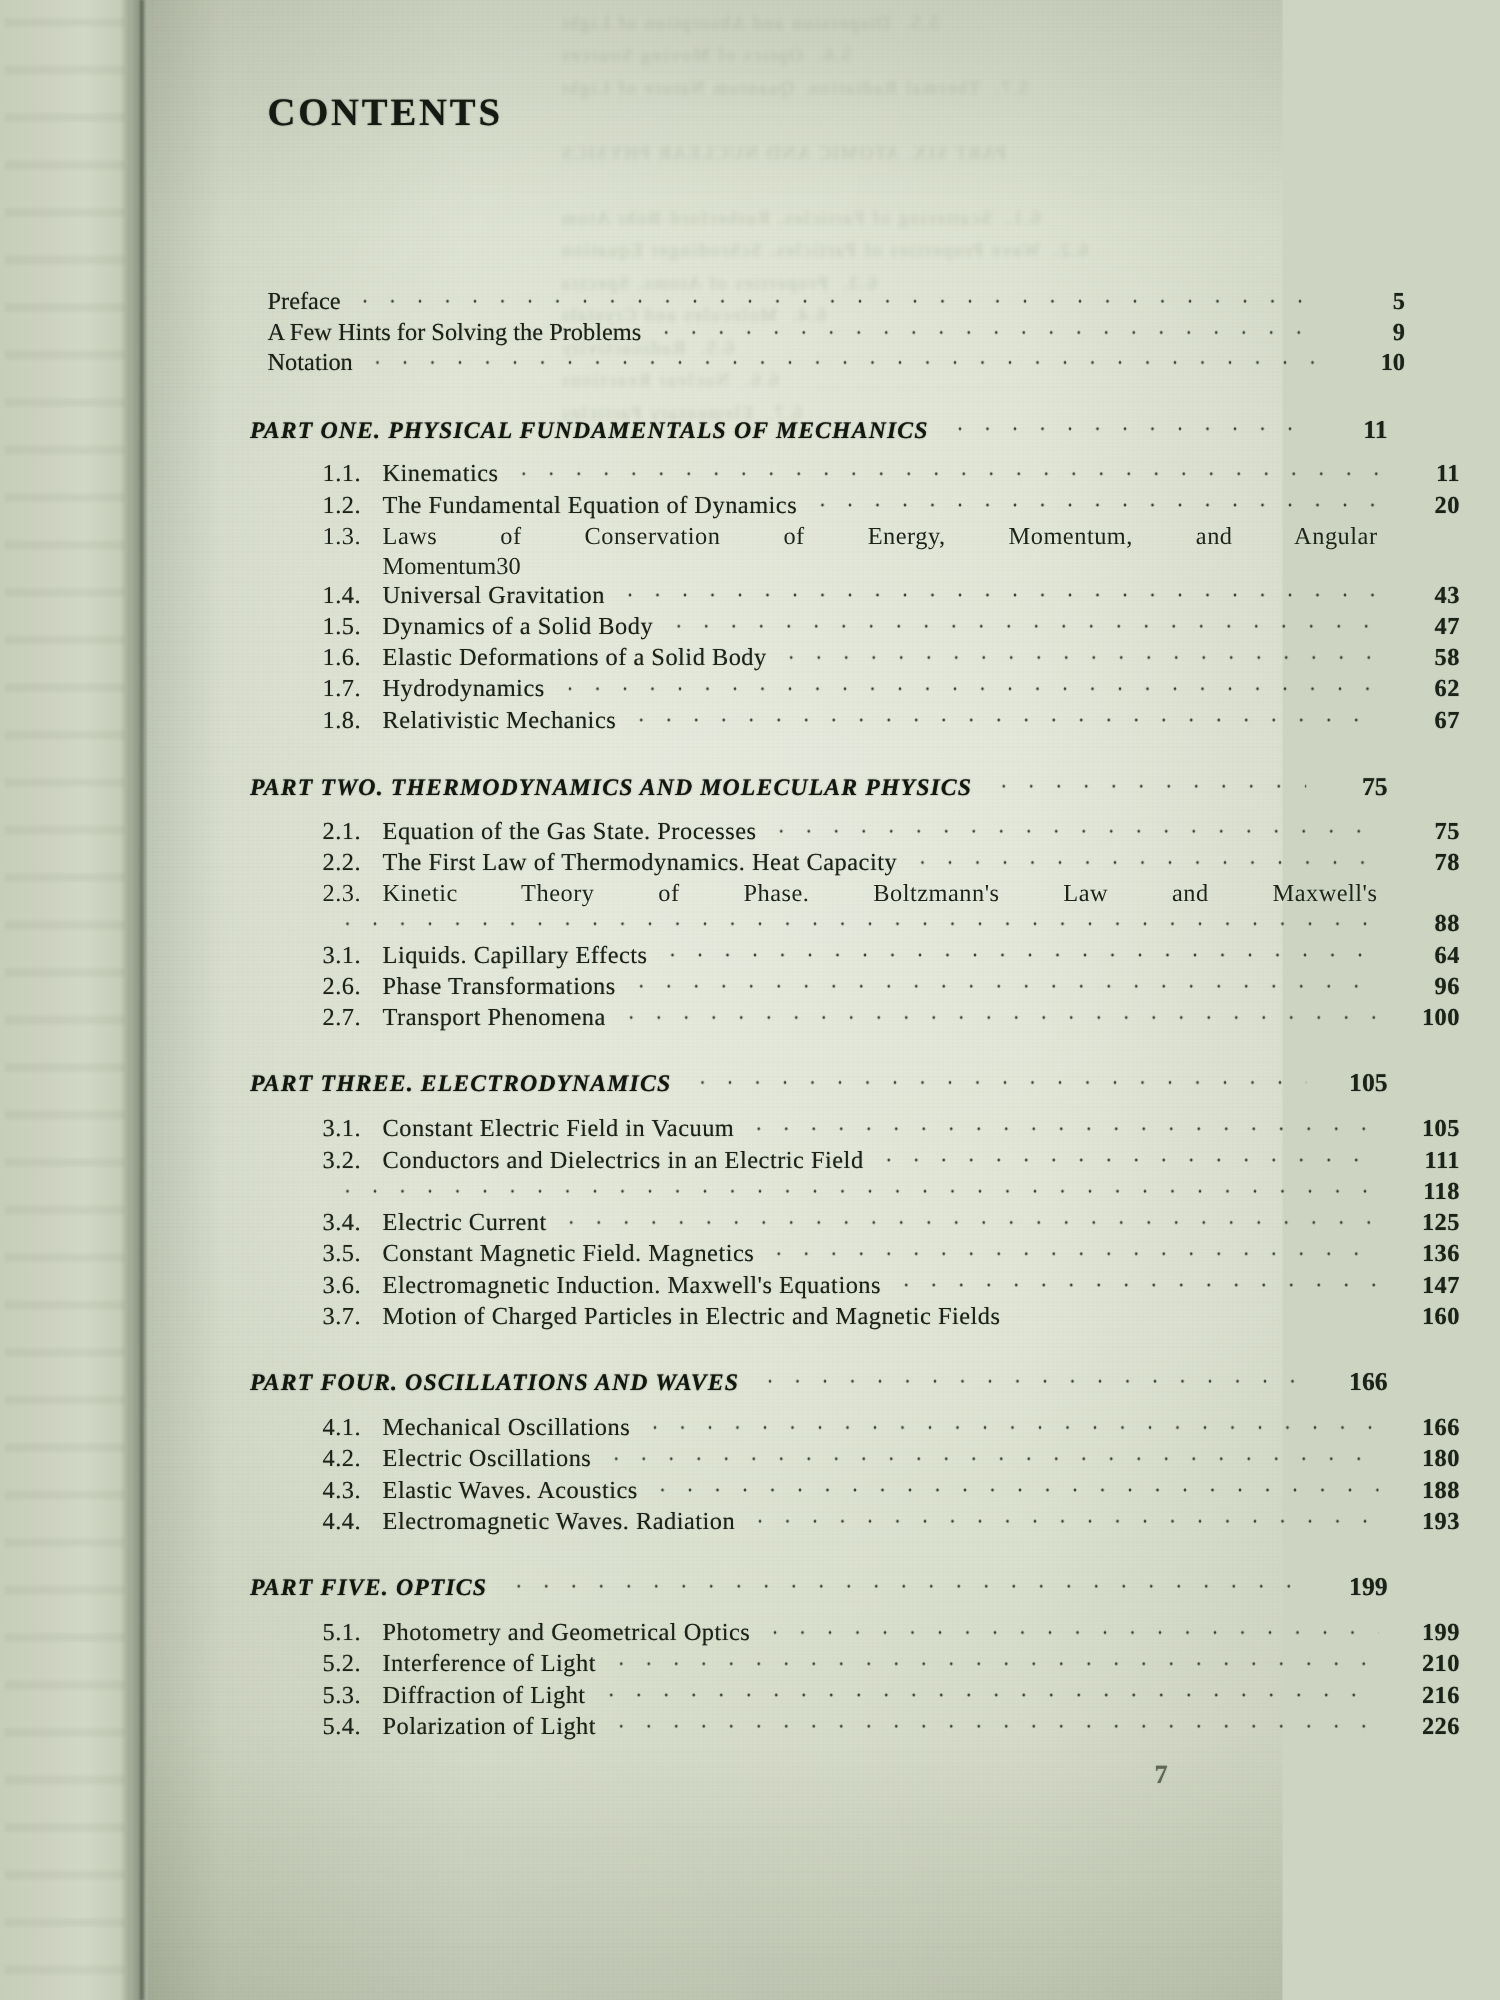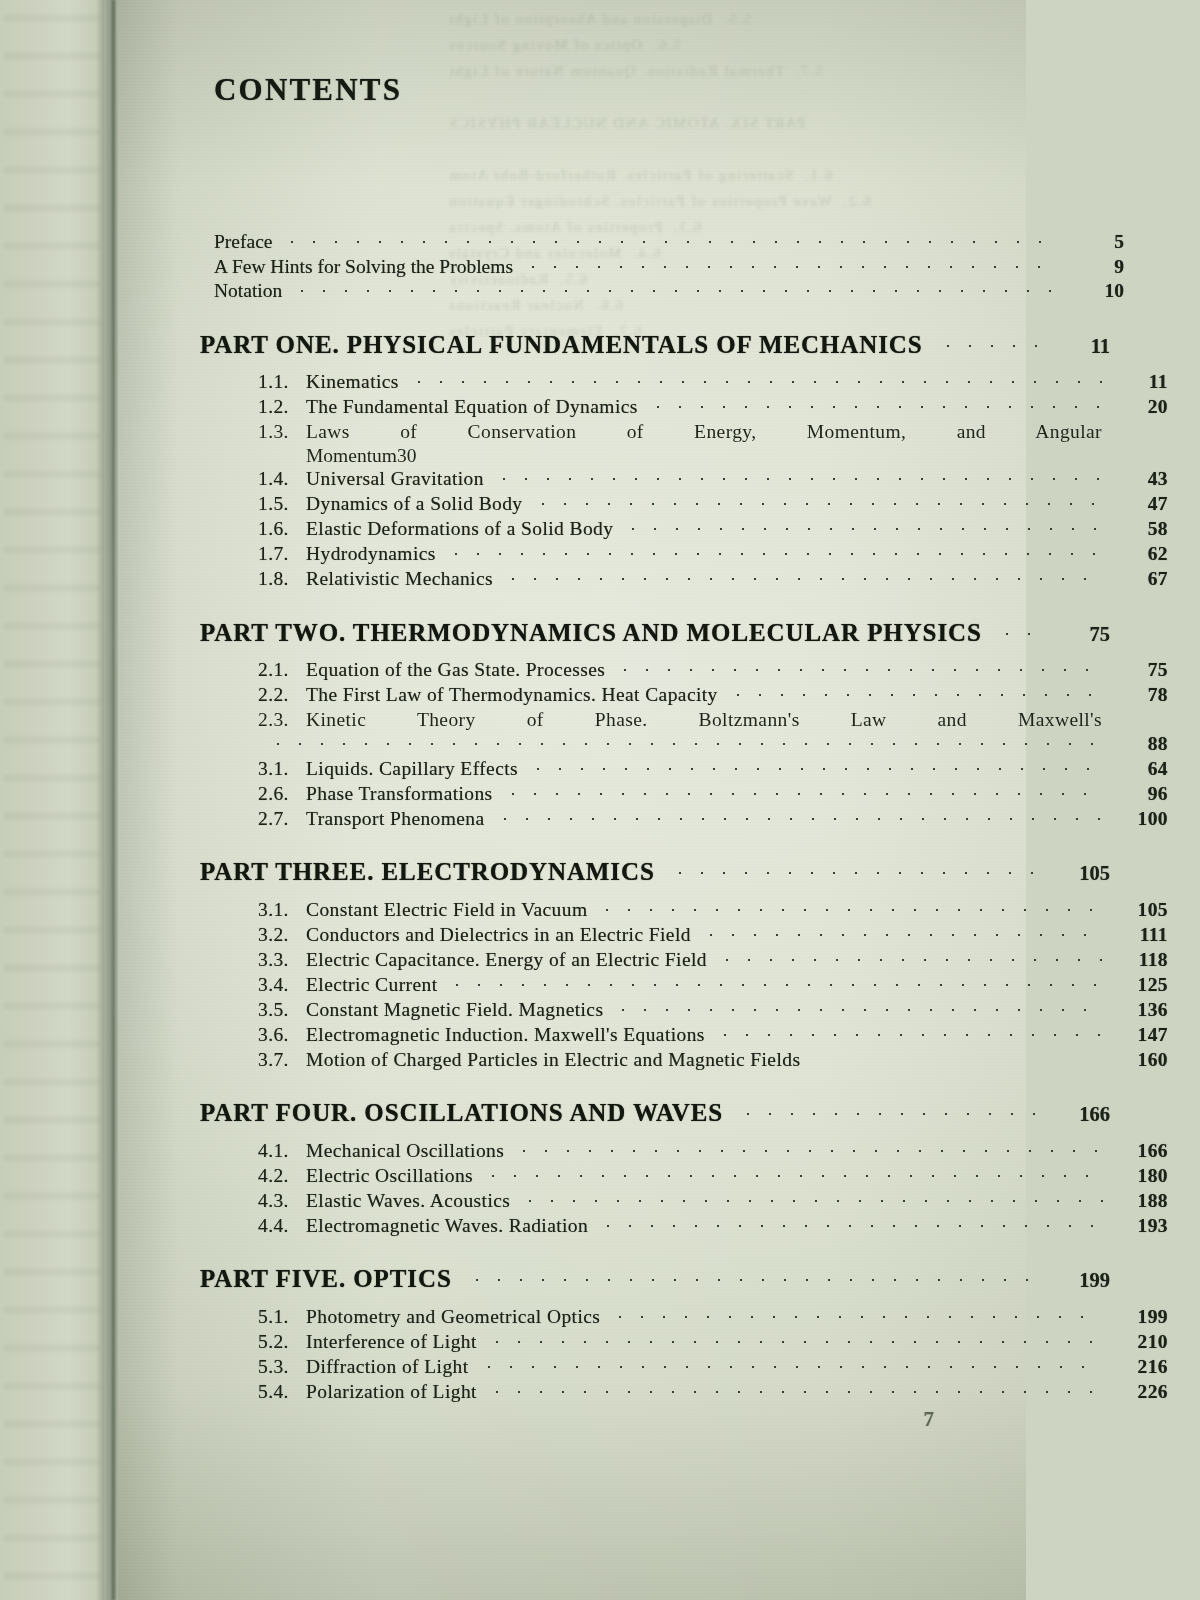--- a/index.html
+++ b/index.html
@@ -173,24 +173,25 @@
   .front .row { margin-bottom: 1px; }
 
   
   .part {
     margin-top: 30px;
     margin-bottom: 12px;
     margin-left: 0px;
   }
   .part .label {
     font-weight: 700;
-    font-size: 25px;
+    font-size: 19px;
     letter-spacing: .9px;
     color: #12170f;
     text-shadow: 0 0 1px rgba(20,26,16,.8);
+    font-style: italic;
   }
   .part .pageno { font-size: 20.5px; }
   .part .leader { bottom: 4px; margin-left: 14px; }
 
   
   .sections { margin-left: 58px; }
   .sections .row { margin-bottom: 1.5px; letter-spacing: .4px; }
   .sec-num { display: inline-block; width: 48px; }
 
   
@@ -413,21 +414,20 @@
           <span class="pageno">105</span>
         </div>
 
         <div class="row">
           <span class="label"><span class="sec-num">3.2.</span><span>Conductors and Dielectrics in an Electric Field</span></span>
           <span class="leader"></span>
           <span class="pageno">111</span>
         </div>
 
         <div class="row">
-          <span class="label"><span class="sec-num">3.3.</span><span>Electric Capacitance. Energy of an Electric Field</span></span>
           <span class="leader"></span>
           <span class="pageno">118</span>
         </div>
 
         <div class="row">
           <span class="label"><span class="sec-num">3.4.</span><span>Electric Current</span></span>
           <span class="leader"></span>
           <span class="pageno">125</span>
         </div>
 

